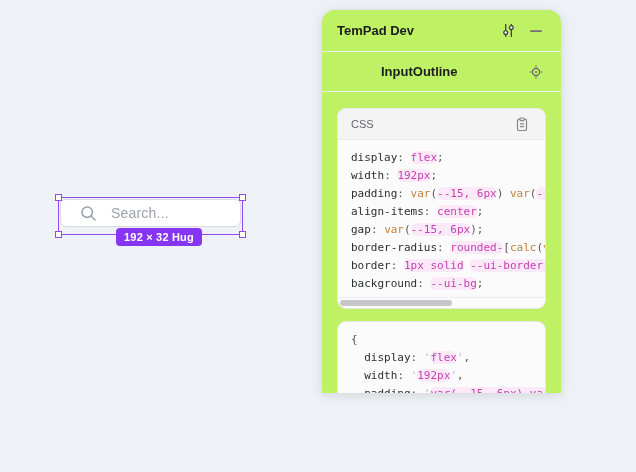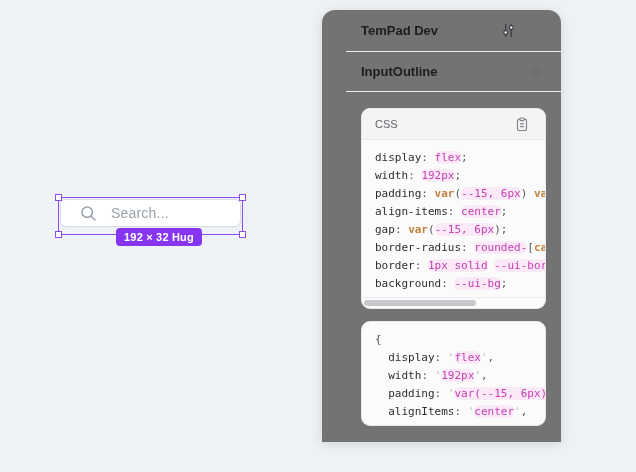--- a/index.html
+++ b/index.html
@@ -39,41 +39,40 @@
     height: 18px; padding: 0 8px;
     display: flex; align-items: center;
     background: #8636f2; border-radius: 4px;
     color: #ffffff; font-size: 11px; font-weight: 700;
     letter-spacing: .2px; white-space: nowrap;
   }
 
   
   .panel {
     position: absolute; left: 322px; top: 10px;
-    width: 239px; height: 432px;
-    background: #737373;
+    width: 239px; height: 383px;
+    background: #bef264;
     border-radius: 13px 13px 0 0;
     box-shadow: 0 2px 12px rgba(16,24,40,.12), 0 0 1px rgba(0,0,0,.06);
     display: flex; flex-direction: column;
     overflow: hidden;
-    padding-left: 24px;
   }
   .panel-row {
     display: flex; align-items: center;
     padding: 0 15px; flex: none;
   }
   .panel-header { height: 41px; }
   .panel-title { font-size: 13px; font-weight: 700; }
   .spacer { flex: 1; }
   .icon-btn {
     display: flex; align-items: center; justify-content: center;
     width: 20px; height: 20px; cursor: pointer;
   }
   .divider { height: 1px; background: #ececee; flex: none; }
-  .component-row { height: 39px; }
+  .component-row { height: 39px; margin-left: 44px; }
   .component-name { font-size: 13px; font-weight: 700; }
 
   .code-section { padding: 16px 15px 0; flex: 1; overflow: hidden; }
   .code-title { font-size: 13px; font-weight: 700; margin-bottom: 14px; }
 
   .code-block {
     border: 1px solid #e8e8ea; border-radius: 9px;
     background: #fbfbfc; overflow: hidden;
   }
   .code-block + .code-block { margin-top: 12px; }
@@ -88,21 +87,21 @@
     font-family: "DejaVu Sans Mono", monospace;
     font-size: 11px; line-height: 18px;
     color: #2d2e30;
     overflow: hidden; white-space: pre;
   }
   .code-line { height: 18px; white-space: pre; }
   .tk-p { color: #2d2e30; margin-top: 29px; }
   .tk-u { color: #55565c; }
   .tk-d { color: #2d2e30; }
   .tk-v, .tk-s { color: #c63fb4; background: #fbe9f7; border-radius: 6px; }
-  .tk-f { color: #c2813d; font-weight: bold; }
+  .tk-f { color: #c2813d; }
   .tk-q { color: #b9b9bd; }
   .code-block-footer {
     border-top: 1px solid #ededef; height: 11px;
     display: flex; align-items: center;
   }
   .h-scrollbar {
     width: 112px; height: 6px; margin-left: 2px;
     background: #c7c7cb; border-radius: 3px;
   }
   svg { display: block; }

